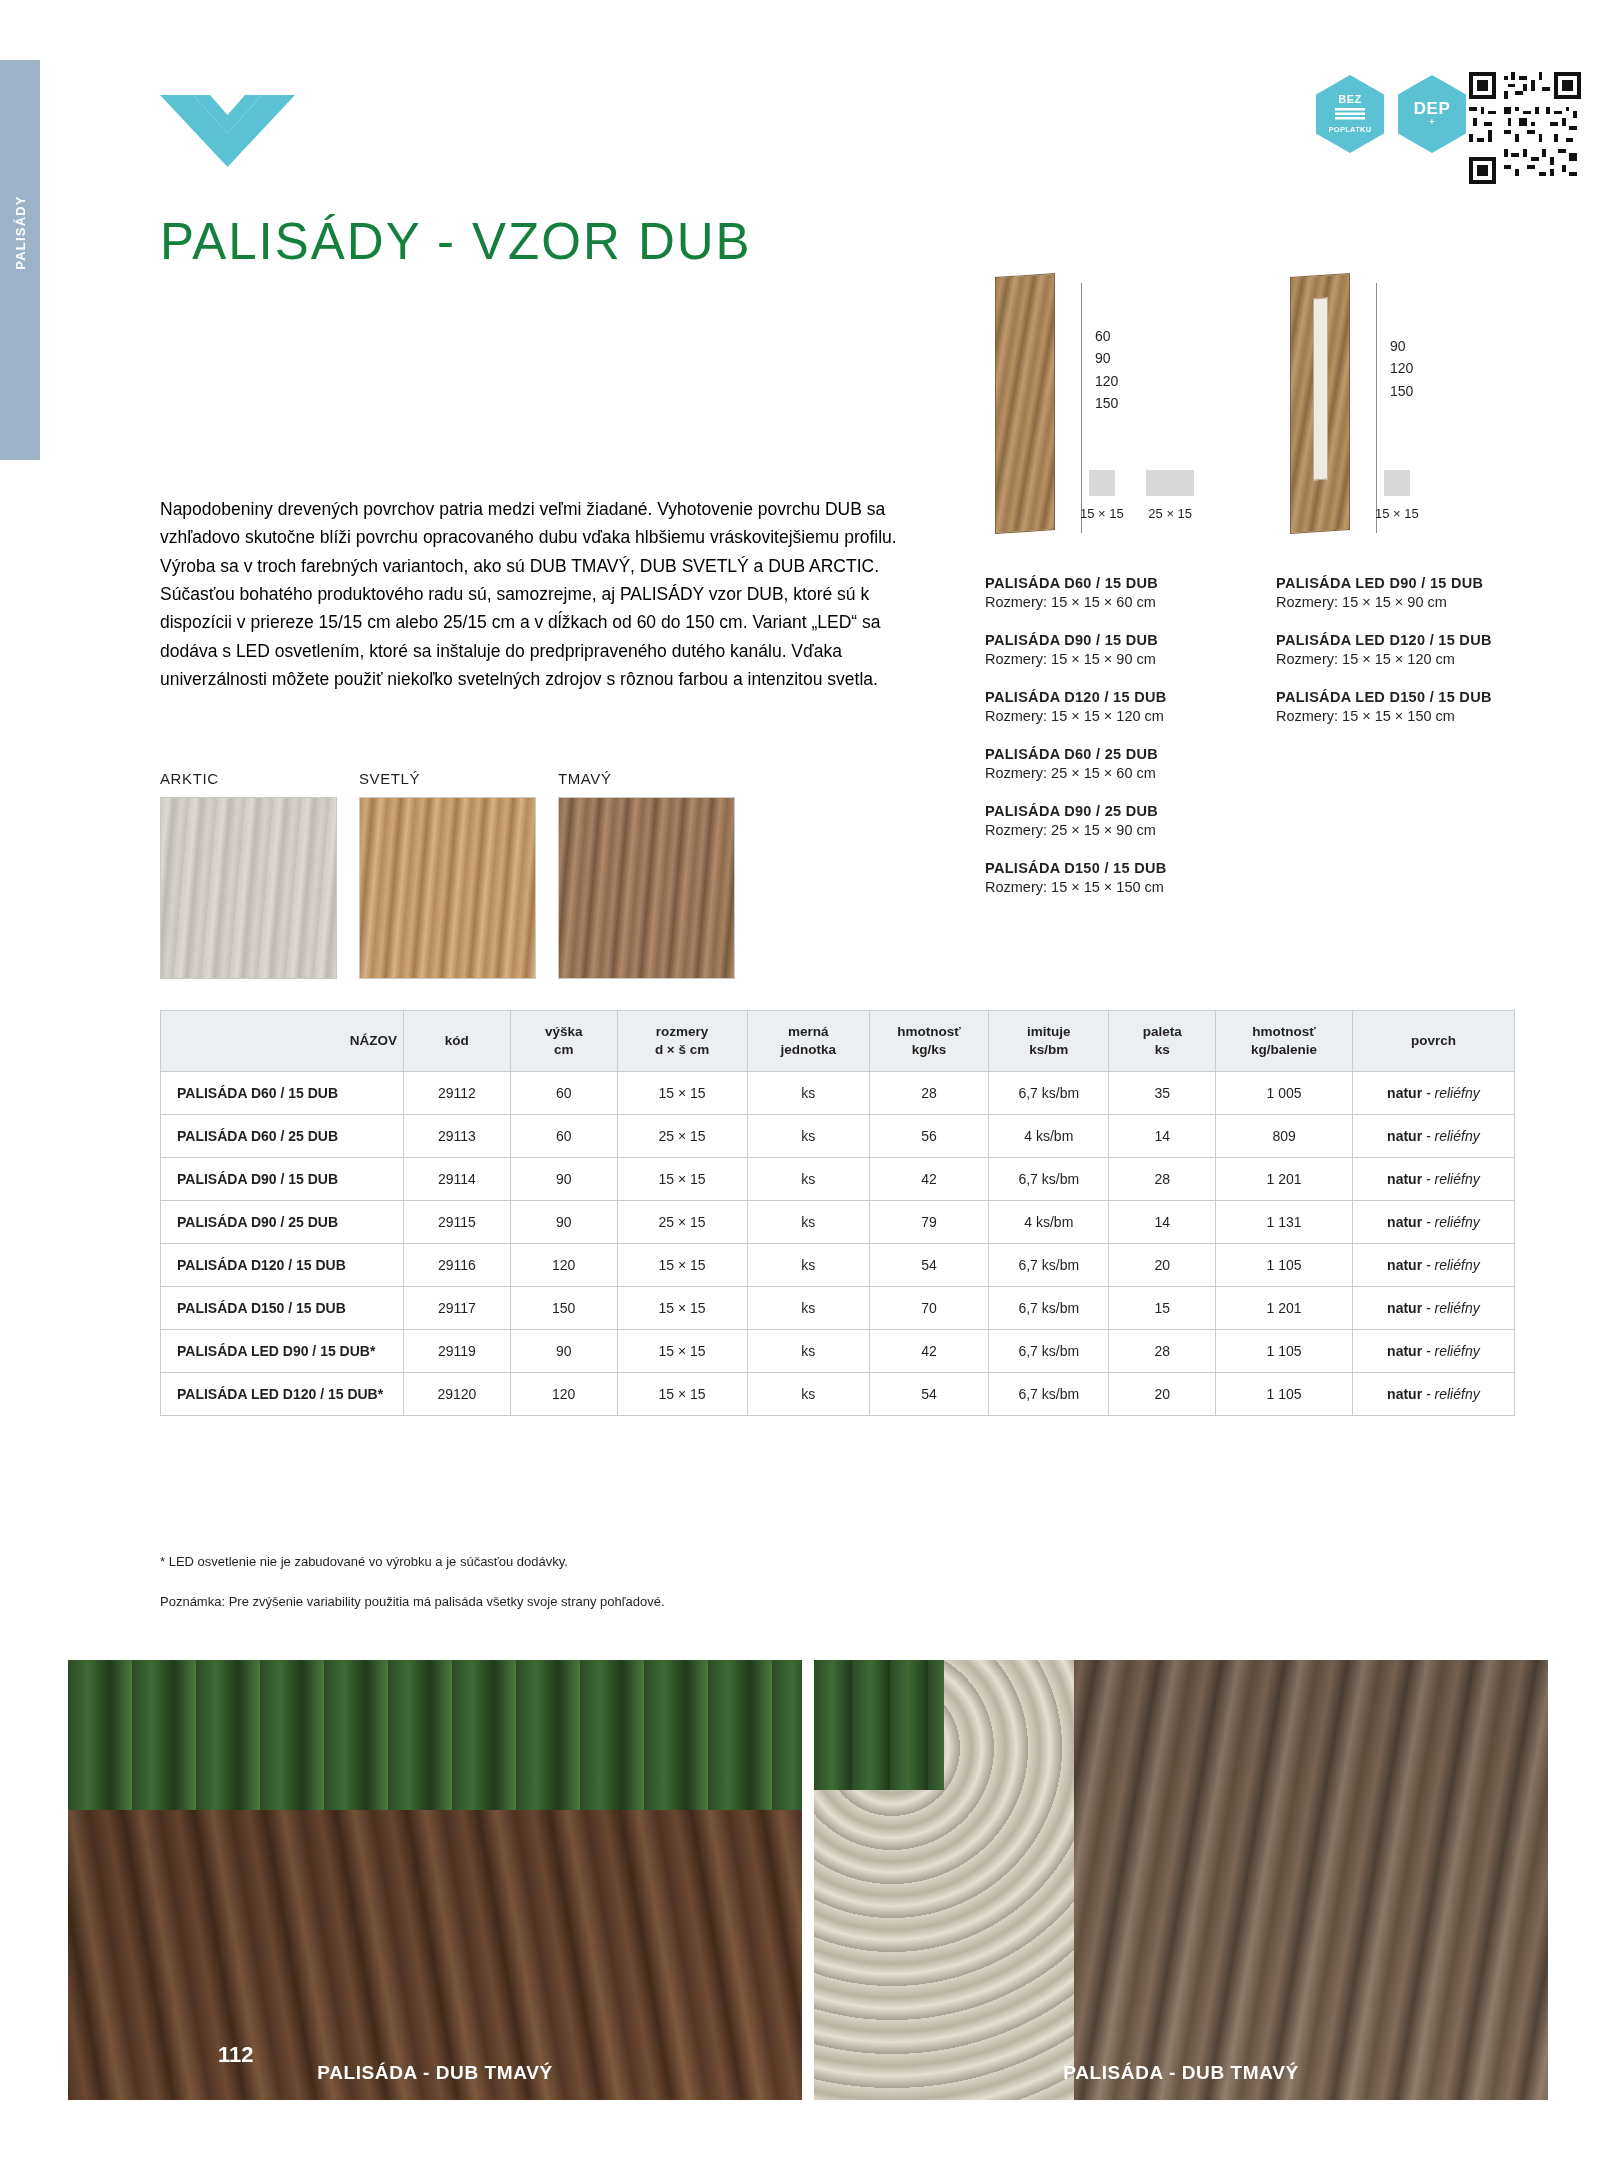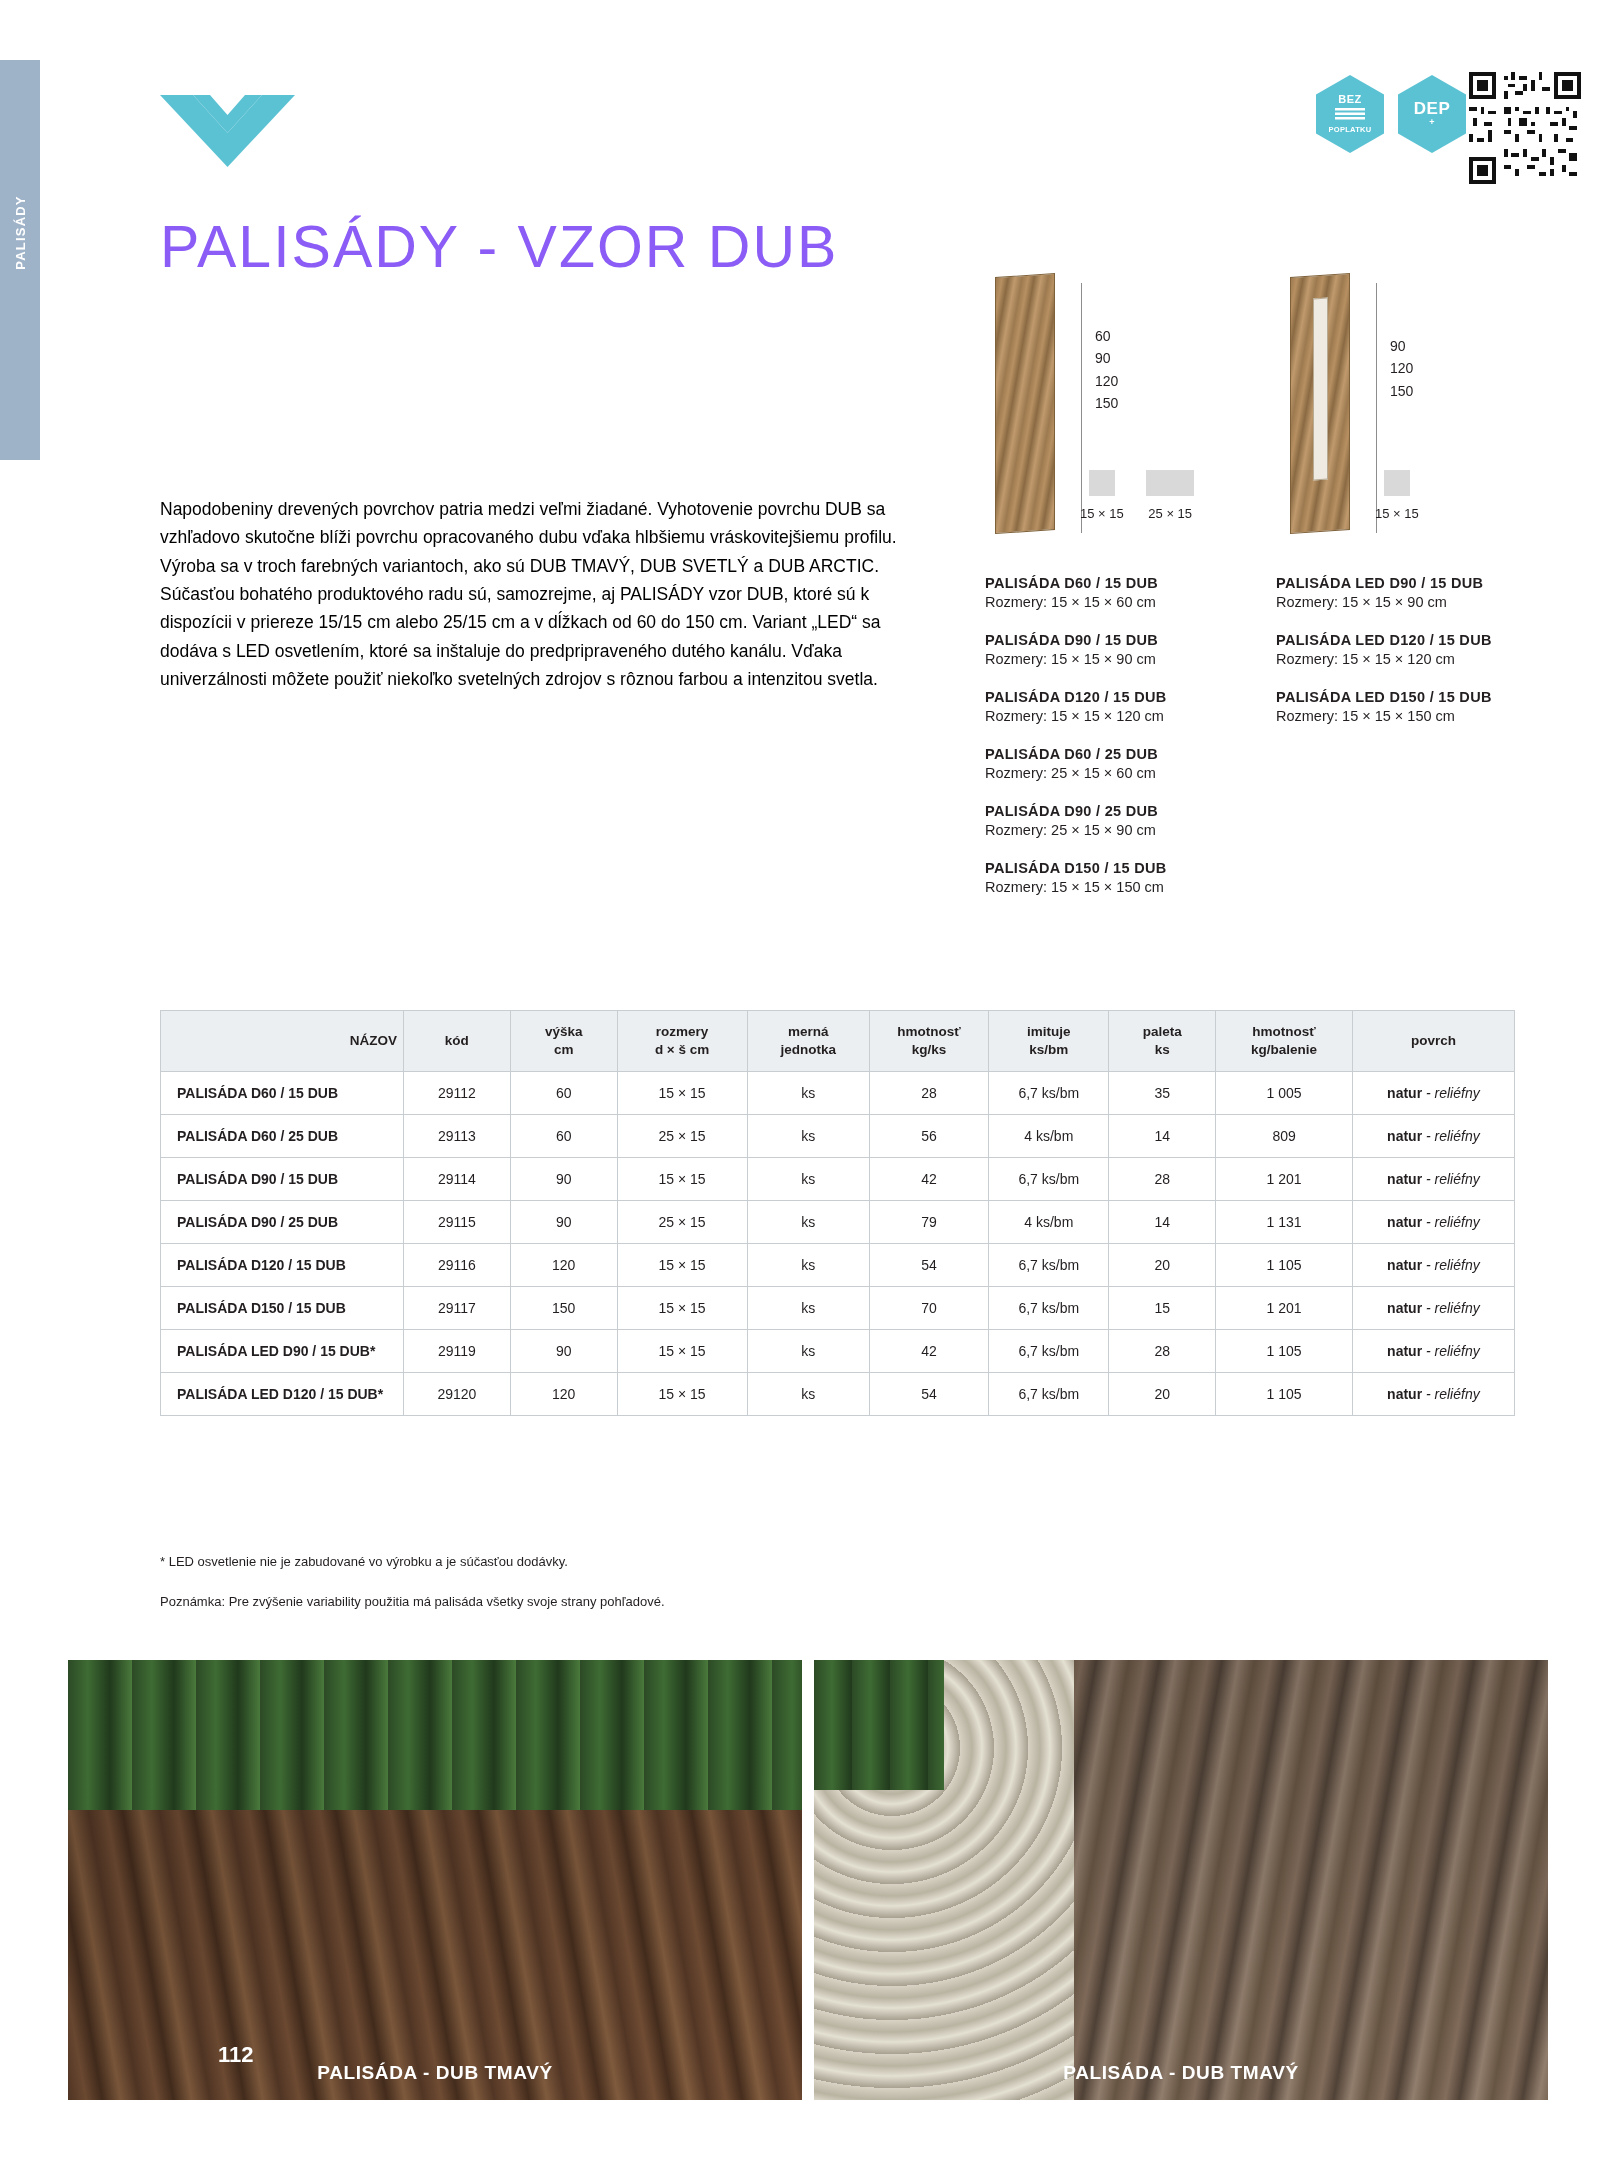--- a/index.html
+++ b/index.html
@@ -46,22 +46,22 @@
   .bez-bottom { font-size:7.5px; letter-spacing:.3px;}
   .dep-main { font-size:17px; letter-spacing:.5px;}
   .dep-sub { font-size:9px; }
 
   
   .qr { position:absolute; right:20px; top:72px; width:112px; height:112px; }
 
   
   .title {
     position:absolute; left:160px; top:205px; width:760px;
-    font-size:59px; line-height:1.45; letter-spacing:2px;
-    font-weight:300; color:#8b5cf6;
+    font-size:51px; line-height:1.45; letter-spacing:2px;
+    font-weight:300; color:#15803d;
   }
 
   
   .intro {
     position:absolute; left:160px; top:495px; width:745px;
     font-size:17.5px; line-height:1.62; color:#000000;
   }
 
   
   .swatches { position:absolute; left:160px; top:770px; display:flex; gap:24px; }
@@ -277,20 +277,34 @@
           <rect x="24" y="24" width="1" height="2"></rect>
         <rect x="26" y="26" width="2" height="1"></rect>
       </g>
     </svg>
   </div>
 
   <div class="title">PALISÁDY - VZOR DUB</div>
 
   <div class="intro">Napodobeniny drevených povrchov patria medzi veľmi žiadané. Vyhotovenie povrchu DUB sa vzhľadovo skutočne blíži povrchu opracovaného dubu vďaka hlbšiemu vráskovitejšiemu profilu. Výroba sa v troch farebných variantoch, ako sú DUB TMAVÝ, DUB SVETLÝ a DUB ARCTIC. Súčasťou bohatého produktového radu sú, samozrejme, aj PALISÁDY vzor DUB, ktoré sú k dispozícii v priereze 15/15 cm alebo 25/15 cm a v dĺžkach od 60 do 150 cm. Variant „LED“ sa dodáva s LED osvetlením, ktoré sa inštaluje do predpripraveného dutého kanálu. Vďaka univerzálnosti môžete použiť niekoľko svetelných zdrojov s rôznou farbou a intenzitou svetla.</div>
 
+  <div class="swatches">
+    <div class="swatch-block">
+      <div class="swatch-label">ARKTIC</div>
+      <div class="swatch-img sw-arktic"></div>
+    </div>
+    <div class="swatch-block">
+      <div class="swatch-label">SVETLÝ</div>
+      <div class="swatch-img sw-svetly"></div>
+    </div>
+    <div class="swatch-block">
+      <div class="swatch-label">TMAVÝ</div>
+      <div class="swatch-img sw-tmavy"></div>
+    </div>
+  </div>
 
   <div class="diagrams">
     <div class="diag-row">
       <div class="pal-img one"></div>
       <div class="dim-line l1"></div>
       <div class="dim-ticks one" style="white-space:pre;">60
 90
 120
 150</div>
       <div class="fp-row one">

